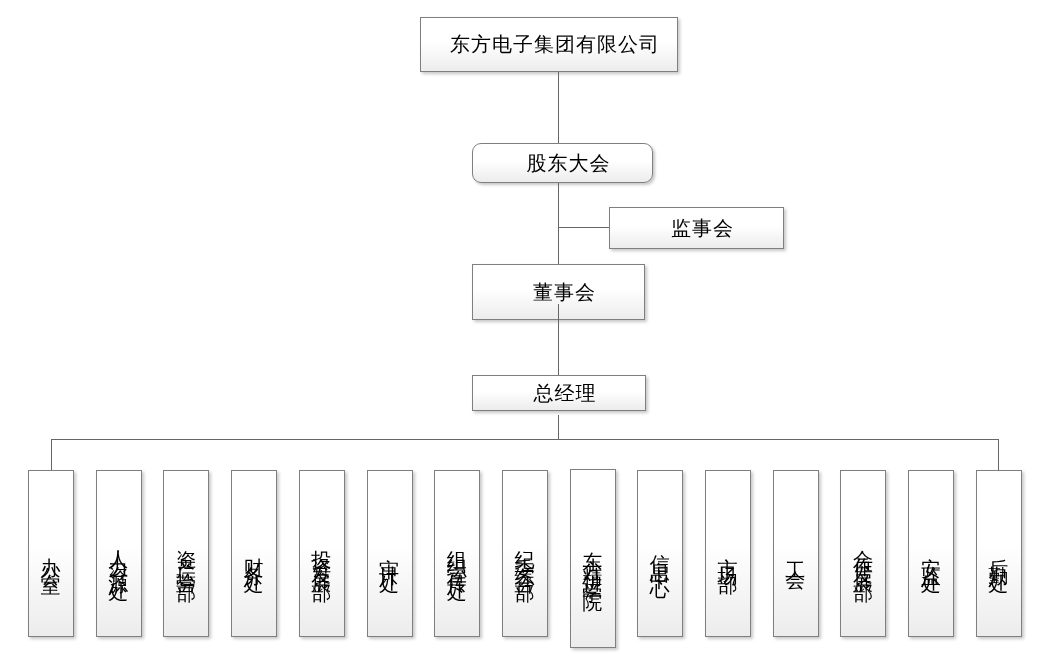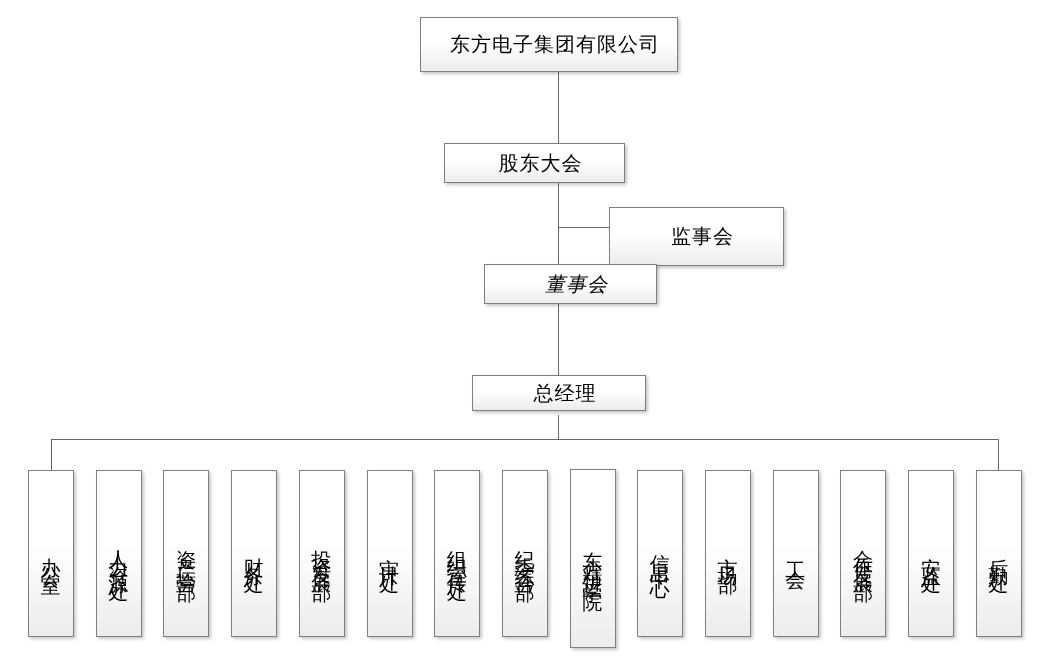--- a/index.html
+++ b/index.html
@@ -30,23 +30,23 @@
     align-items: center;
     justify-content: center;
     padding-left: 12px;
   }
   .hbox span {
     font-size: 20px;
     letter-spacing: 1px;
     white-space: nowrap;
   }
   #box-root  { left: 420px; top: 17px;  width: 258px; height: 55px; }
-  #box-sh    { left: 444px; top: 143px; width: 181px; height: 40px; }
-  #box-sup   { left: 609px; top: 207px; width: 175px; height: 59px; }
-  #box-board { left: 484px; top: 264px; width: 173px; height: 40px; font-style: italic; }
+  #box-sh    { left: 472px; top: 143px; width: 181px; height: 40px; border-radius: 9px; }
+  #box-sup   { left: 609px; top: 207px; width: 175px; height: 42px; }
+  #box-board { left: 472px; top: 264px; width: 173px; height: 56px; }
   #box-gm    { left: 472px; top: 375px; width: 174px; height: 36px; }
   
   #dept-row {
     position: absolute;
     left: 28px; top: 470px;
     width: 994px; height: 180px;
     display: flex;
     justify-content: space-between;
     align-items: flex-start;
   }

